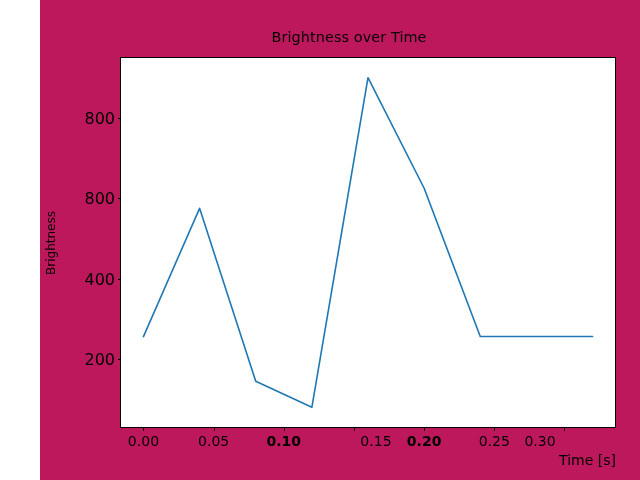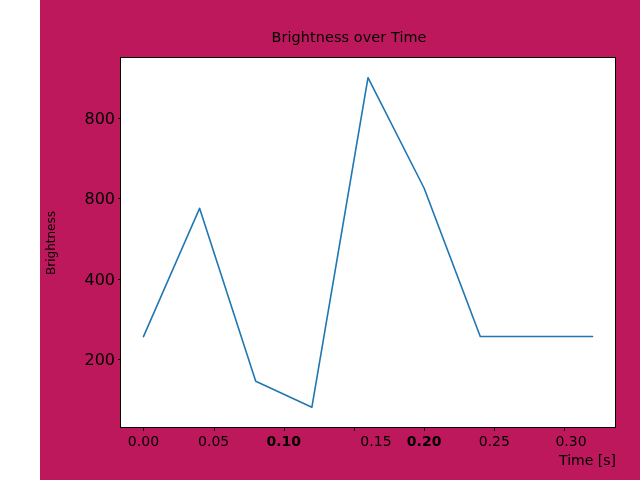--- a/index.html
+++ b/index.html
@@ -150,21 +150,21 @@
       <div class="xtick-label" style="left: 92.625px;">0.05</div>
       <div class="xtick-mark" style="left: 162.795px;"></div>
       <div class="xtick-label" style="left: 162.795px; font-weight: bold;">0.10</div>
       <div class="xtick-mark" style="left: 232.966px;"></div>
       <div class="xtick-label" style="left: 232.966px; padding-left: 44px;">0.15</div>
       <div class="xtick-mark" style="left: 303.136px;"></div>
       <div class="xtick-label" style="left: 303.136px; font-weight: bold;">0.20</div>
       <div class="xtick-mark" style="left: 373.307px;"></div>
       <div class="xtick-label" style="left: 373.307px;">0.25</div>
       <div class="xtick-mark" style="left: 443.477px;"></div>
-      <div class="xtick-label" style="left: 450px;">0.30</div>
+      <div class="xtick-label" style="left: 419px;">0.30</div>
       <div class="ytick-mark" style="top: 301.069px;"></div>
       <div class="ytick-label" style="top: 301.069px;">200</div>
       <div class="ytick-mark" style="top: 220.676px;"></div>
       <div class="ytick-label" style="top: 220.676px;">400</div>
       <div class="ytick-mark" style="top: 140.284px;"></div>
       <div class="ytick-label" style="top: 140.284px;">800</div>
       <div class="ytick-mark" style="top: 59.8922px;"></div>
       <div class="ytick-label" style="top: 59.8922px;">800</div>
     </div>
 

